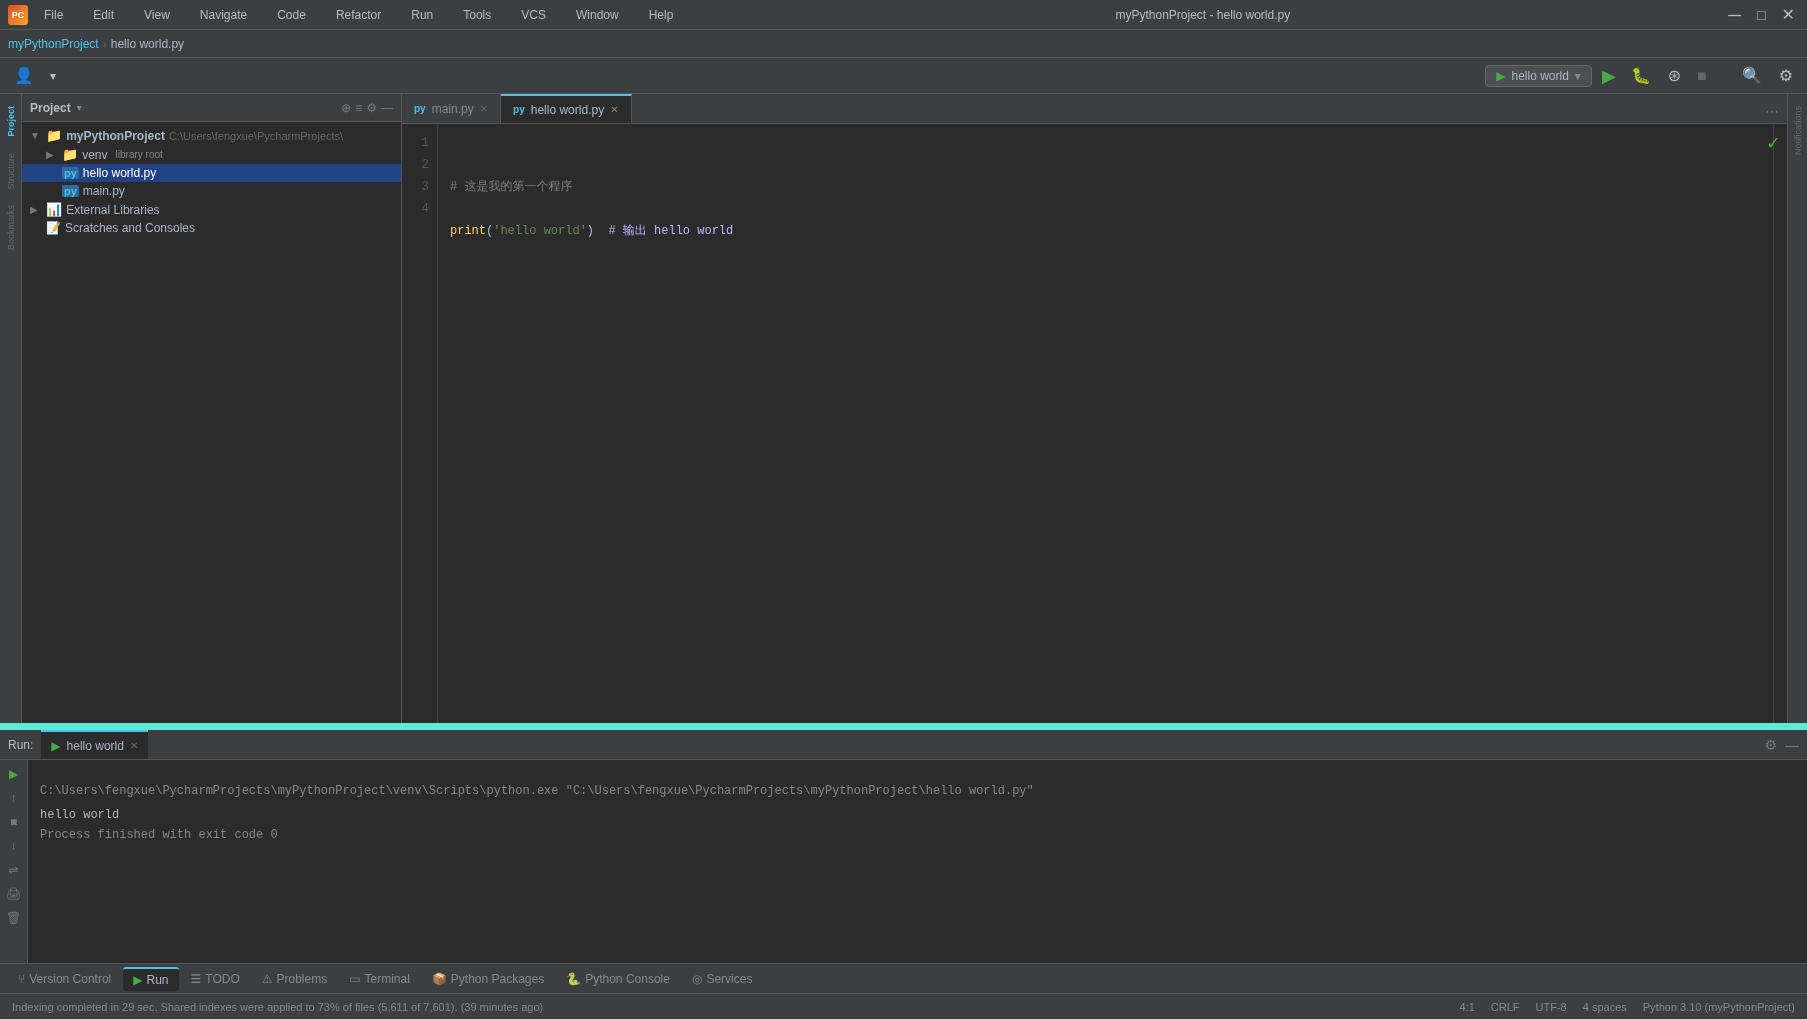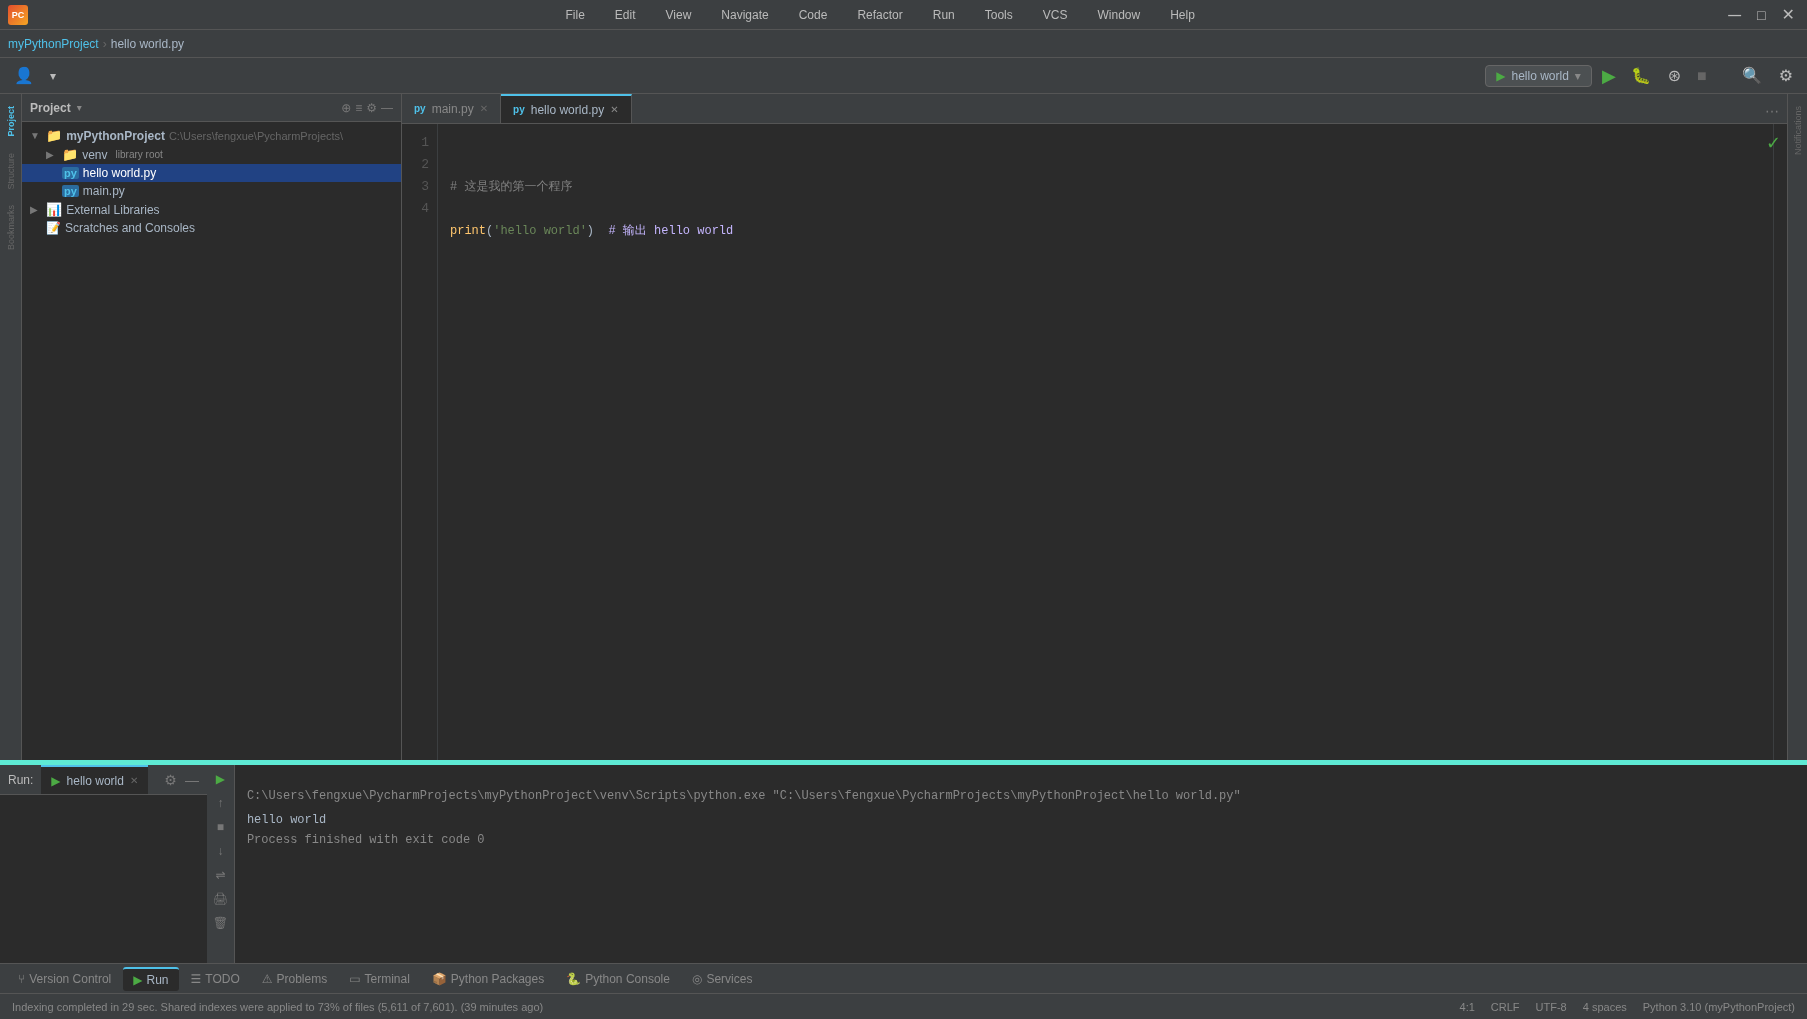--- a/index.html
+++ b/index.html
@@ -65,20 +65,21 @@
     <span class="menu-bar-item">View</span>
     <span class="menu-bar-item">Navigate</span>
     <span class="menu-bar-item">Code</span>
     <span class="menu-bar-item">Refactor</span>
     <span class="menu-bar-item">Run</span>
     <span class="menu-bar-item">Tools</span>
     <span class="menu-bar-item">VCS</span>
     <span class="menu-bar-item">Window</span>
     <span class="menu-bar-item">Help</span>
   </div>
+  <div id="title-center" style="flex:1;text-align:center;color:#bbb;font-size:12px;">myPythonProject - hello world.py</div>
   <div style="display:flex;gap:8px;align-items:center;">
     <button class="win-control-btn" style="background:none;border:none;color:#bbb;cursor:pointer;font-size:18px;line-height:1;">─</button>
     <button class="win-control-btn" style="background:none;border:none;color:#bbb;cursor:pointer;font-size:14px;">□</button>
     <button class="win-control-btn" style="background:none;border:none;color:#bbb;cursor:pointer;font-size:16px;">✕</button>
   </div>
 </div>
 
 <div id="breadcrumb-toolbar" style="background:#3c3f41;height:28px;display:flex;align-items:center;padding:0 8px;border-bottom:1px solid #555;gap:4px;">
   <span style="color:#4fc1e9;font-size:12px;cursor:pointer;">myPythonProject</span>
   <span style="color:#666;font-size:12px;">›</span>
@@ -207,21 +208,21 @@
 
         <div style="width:14px;background:#2b2b2b;border-left:1px solid #3c3f41;"></div>
       </div>
     </div>
 
     <div id="right-notification-bar" style="width:20px;background:#3c3f41;border-left:1px solid #555;display:flex;flex-direction:column;align-items:center;padding-top:8px;">
       <span style="color:#666;font-size:9px;writing-mode:vertical-rl;transform:rotate(180deg);padding:4px 2px;cursor:pointer;">Notifications</span>
     </div>
   </div>
 
-  <div id="run-panel" style="height:203px;background:#2b2b2b;border-top:5px solid #5eead4;display:flex;flex-direction:row;">
+  <div id="run-panel" style="height:240px;background:#2b2b2b;border-top:7px solid #5eead4;display:flex;flex-direction:column;">
 
     <div id="run-panel-header" style="background:#3c3f41;height:30px;display:flex;align-items:center;padding:0 8px;gap:8px;border-bottom:1px solid #555;">
       <span style="color:#bbb;font-size:12px;">Run:</span>
       <div style="display:flex;align-items:center;gap:6px;padding:4px 10px;background:#2b2b2b;border-top:2px solid #4fc1e9;color:#a9b7c6;font-size:12px;cursor:pointer;height:100%;">
         <span style="color:#4caa44;font-size:12px;">▶</span>
         <span>hello world</span>
         <span style="color:#666;font-size:10px;cursor:pointer;">✕</span>
       </div>
       <div style="flex:1;"></div>
       <button style="background:none;border:none;color:#777;cursor:pointer;font-size:14px;">⚙</button>

